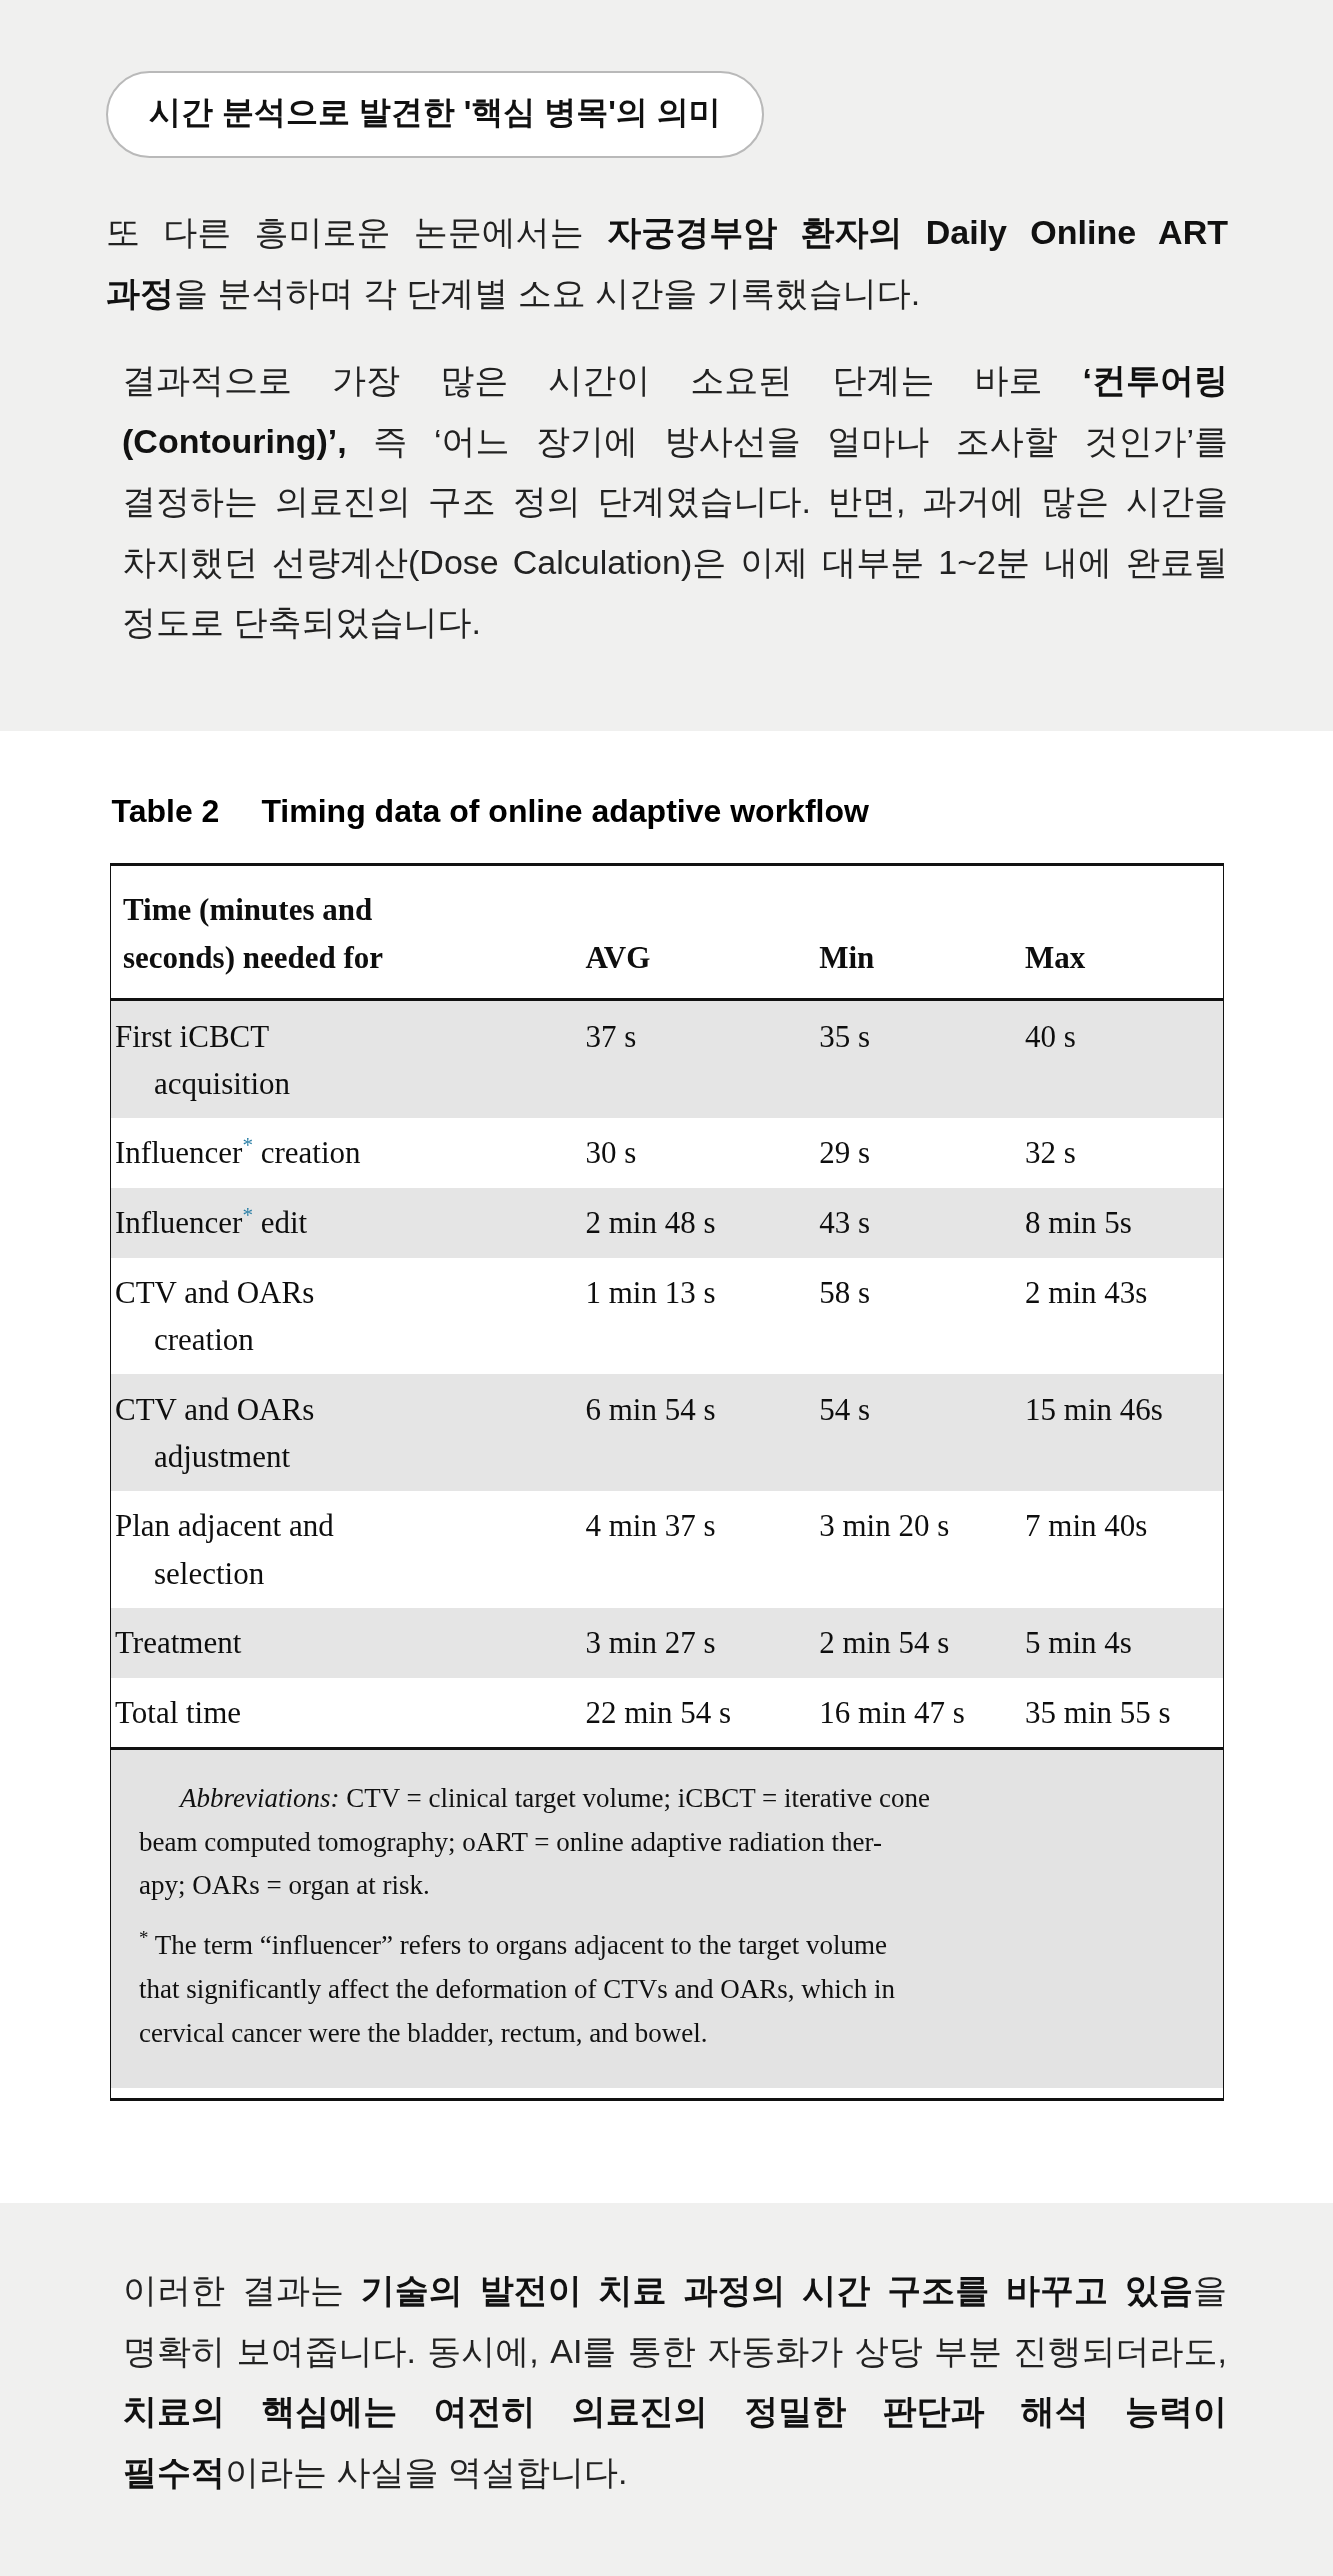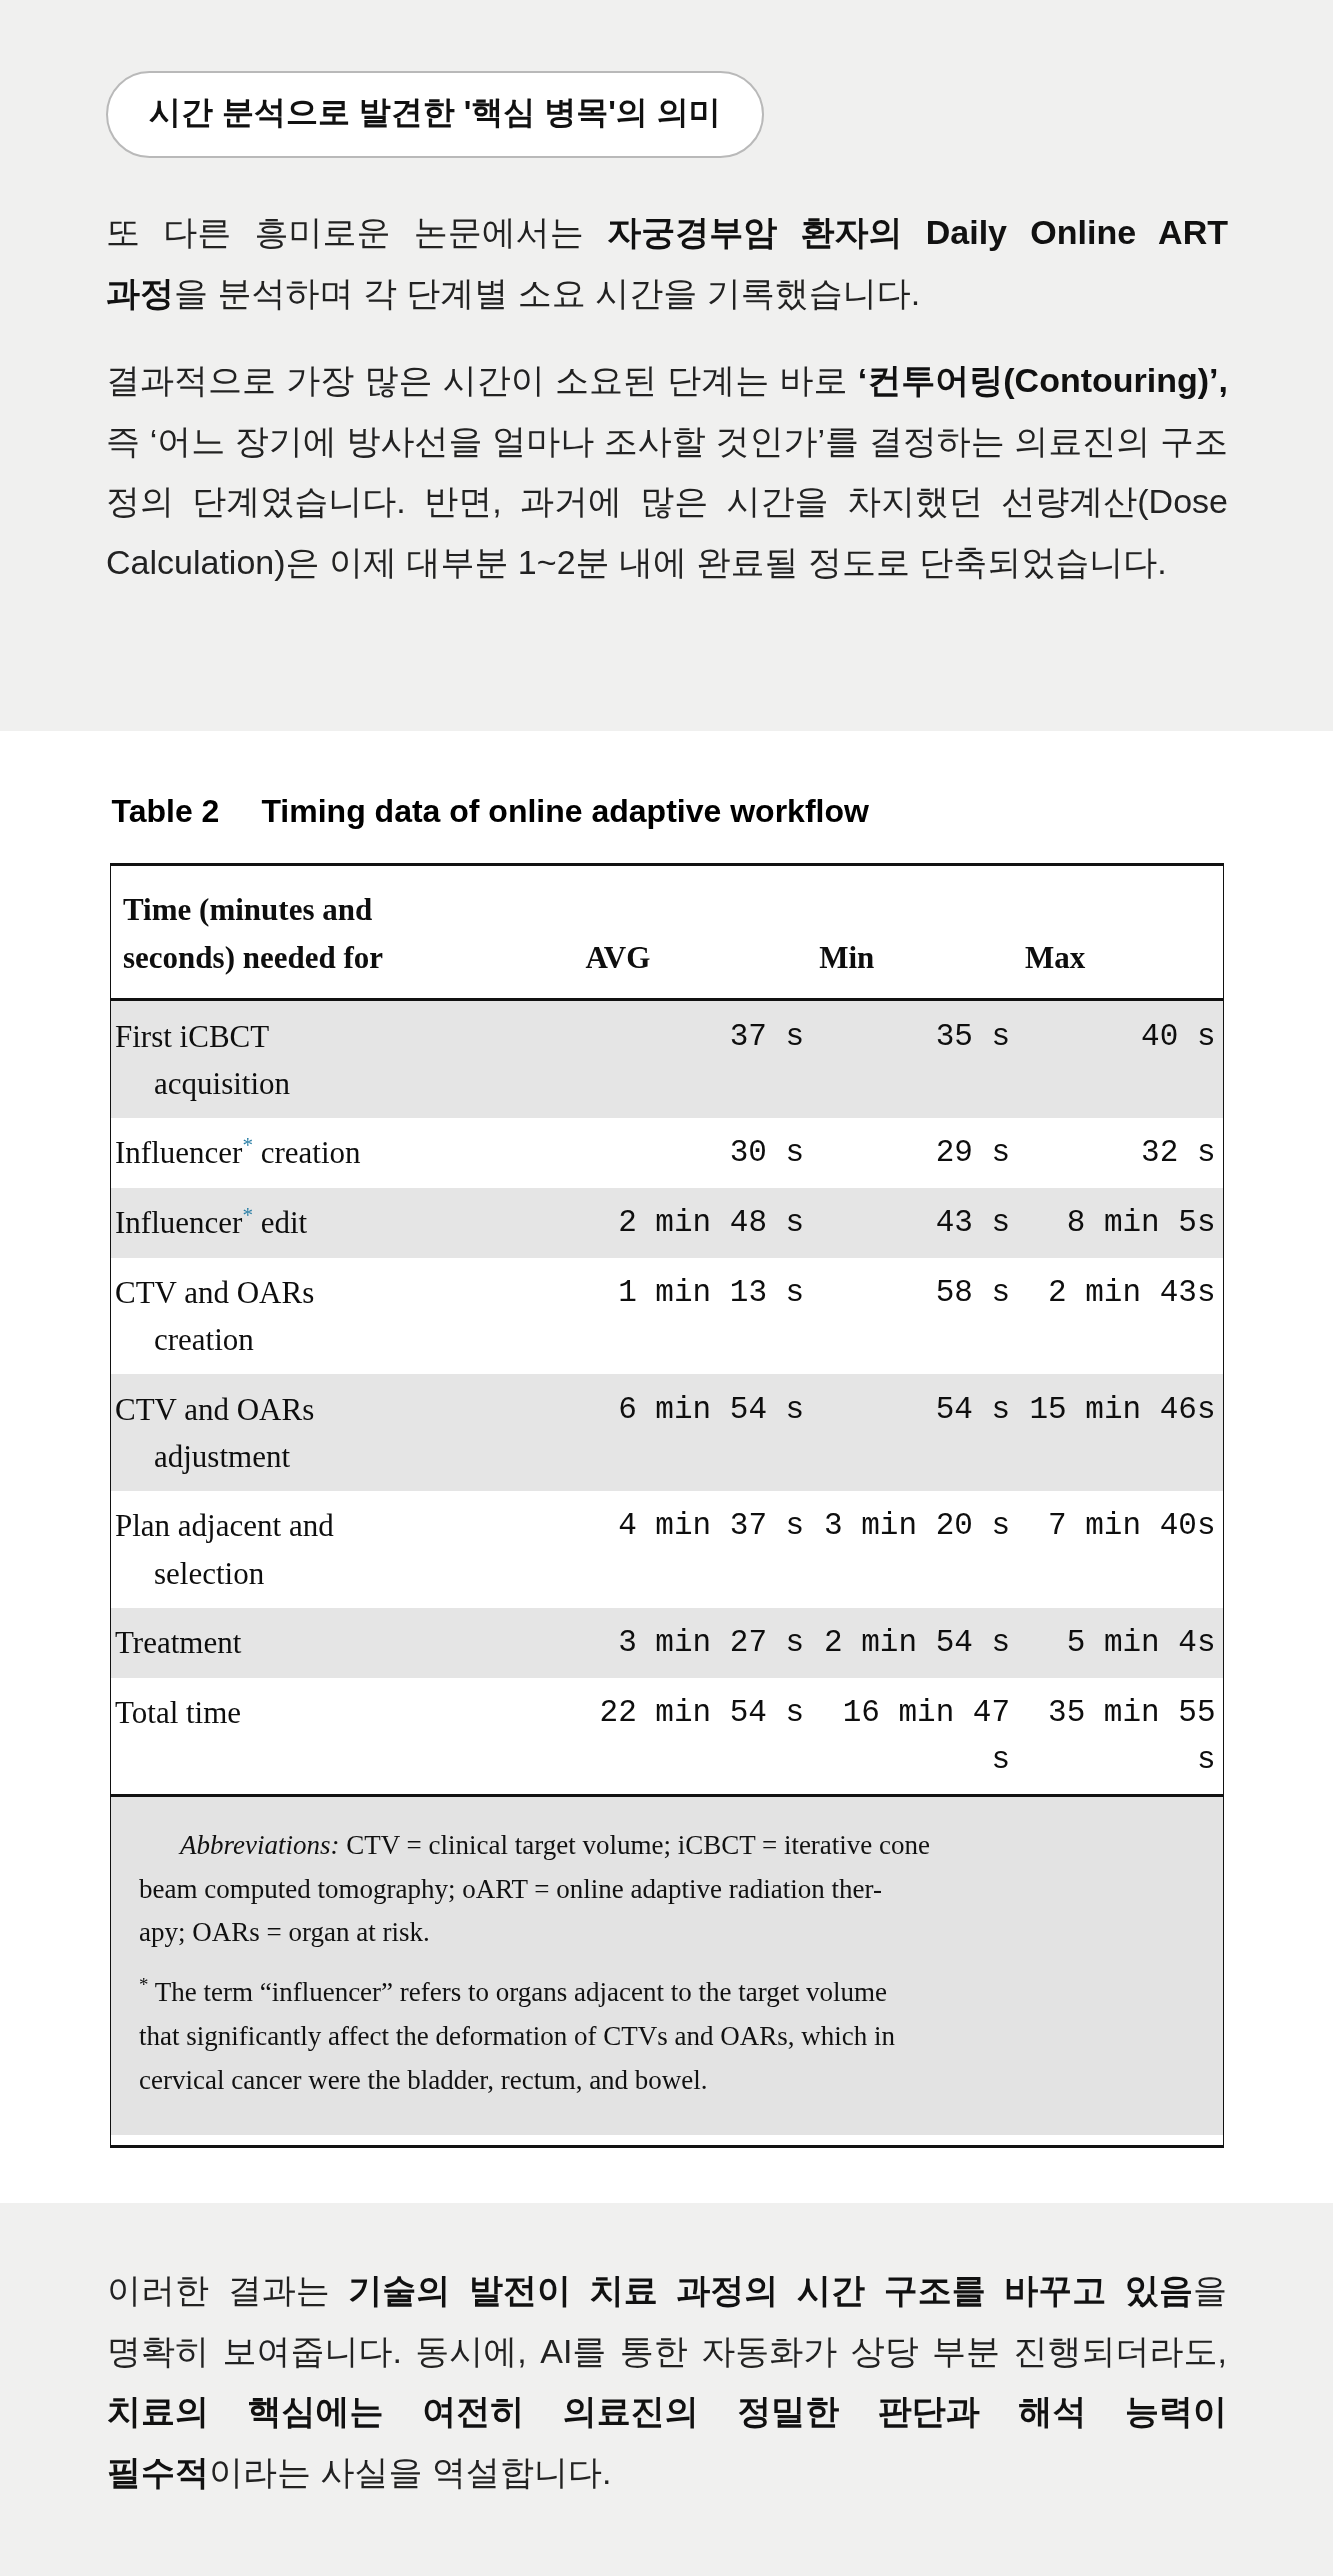--- a/index.html
+++ b/index.html
@@ -26,21 +26,21 @@
     margin-bottom:44px;
   }
   .kpara{
     font-size:34px;
     line-height:1.78;
     text-align:justify;
     word-break:keep-all;
     margin:0 0 27px;
     color:#222;
   }
-  .kpara:last-child{margin-bottom:0;}
+  .kpara:last-child{margin-bottom:0;margin-left:16px;}
   .kpara b{color:#111;}
 
   .caption{
     font-size:32px;font-weight:700;color:#000000;
     margin:0 1.5px 33px;
   }
   .cap-label{margin-right:42px;}
 
   table.timing{
     width:100%;
@@ -78,21 +78,21 @@
     line-height:1.52;
     vertical-align:top;
   }
   tbody tr:nth-child(odd){background:#e5e5e5;}
   td.c-label{
     text-align:left;
     white-space:pre-line;
     padding-left:43px;
     text-indent:-39px;
   }
-  td.c-num{text-align:right;font-family:Liberation Mono, monospace;}
+  td.c-num{text-align:left;}
   sup.star{
     font-size:68%;
     vertical-align:super;
     line-height:0;
   }
 
   tfoot td{
     border-top:3.8px solid #111;
     padding:0 0 10.5px;
   }

